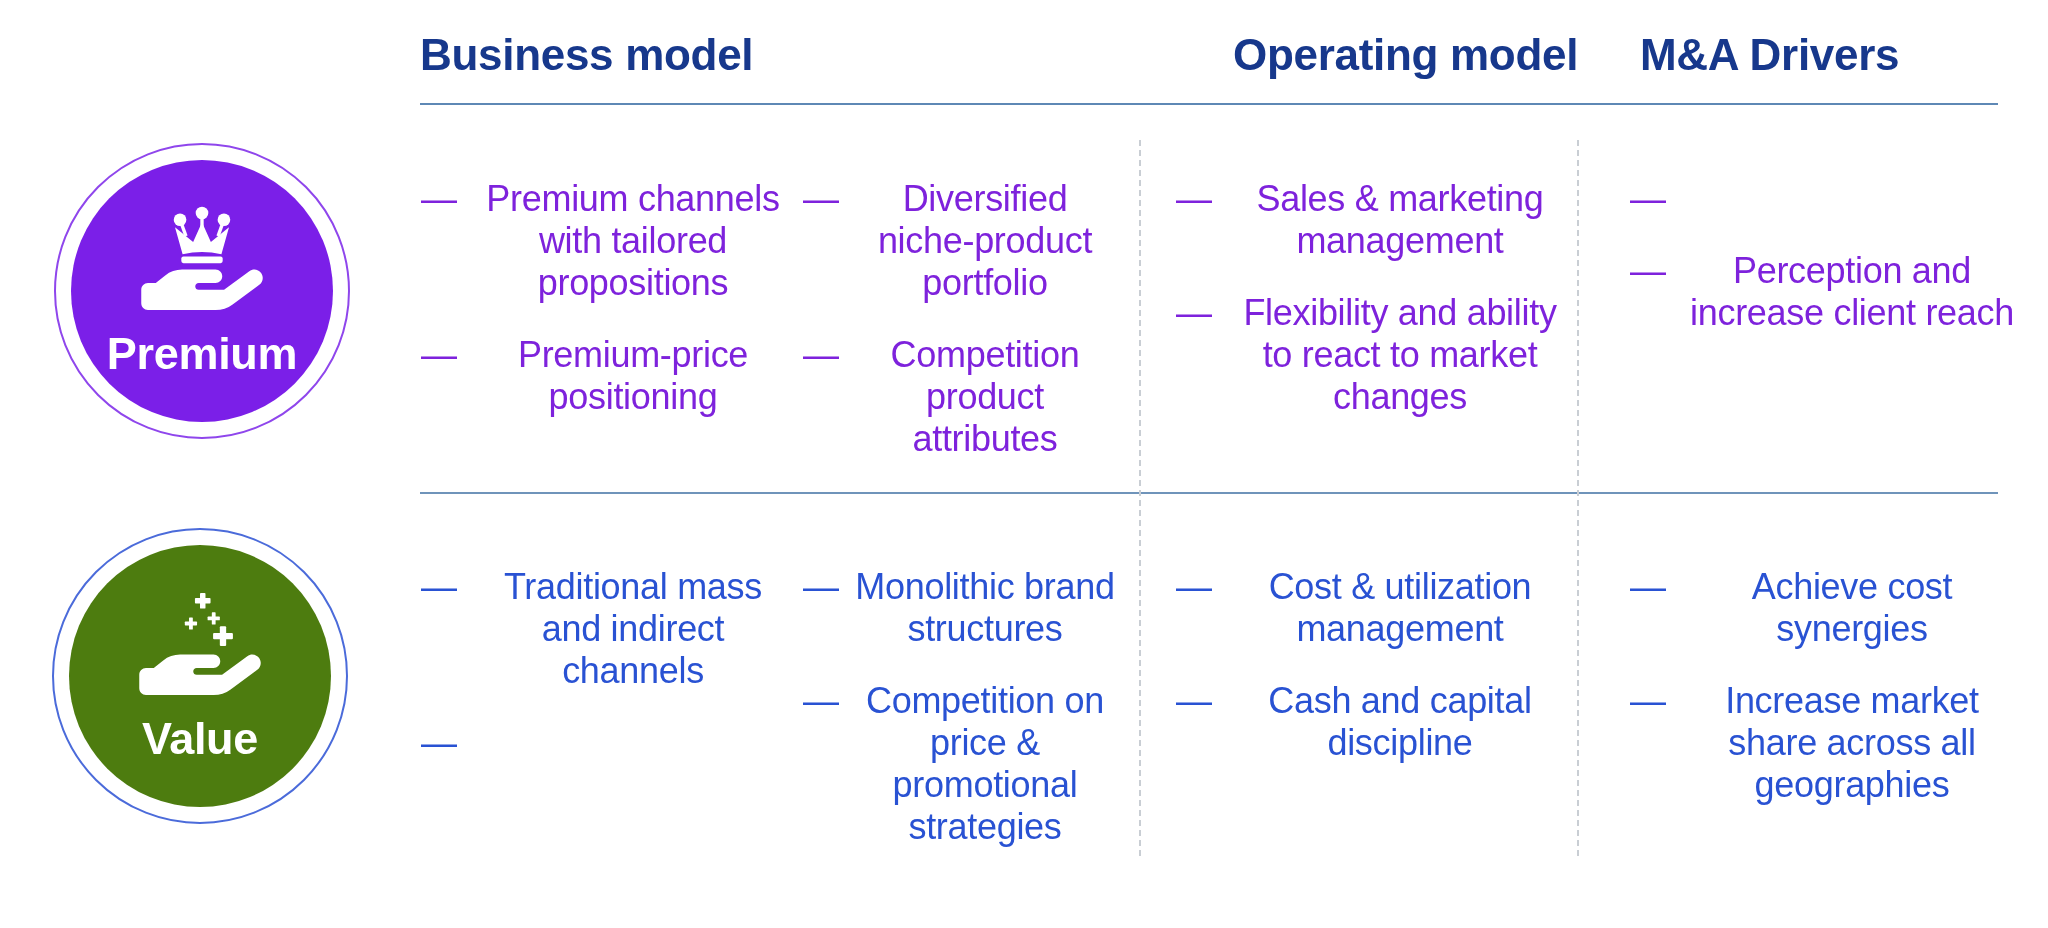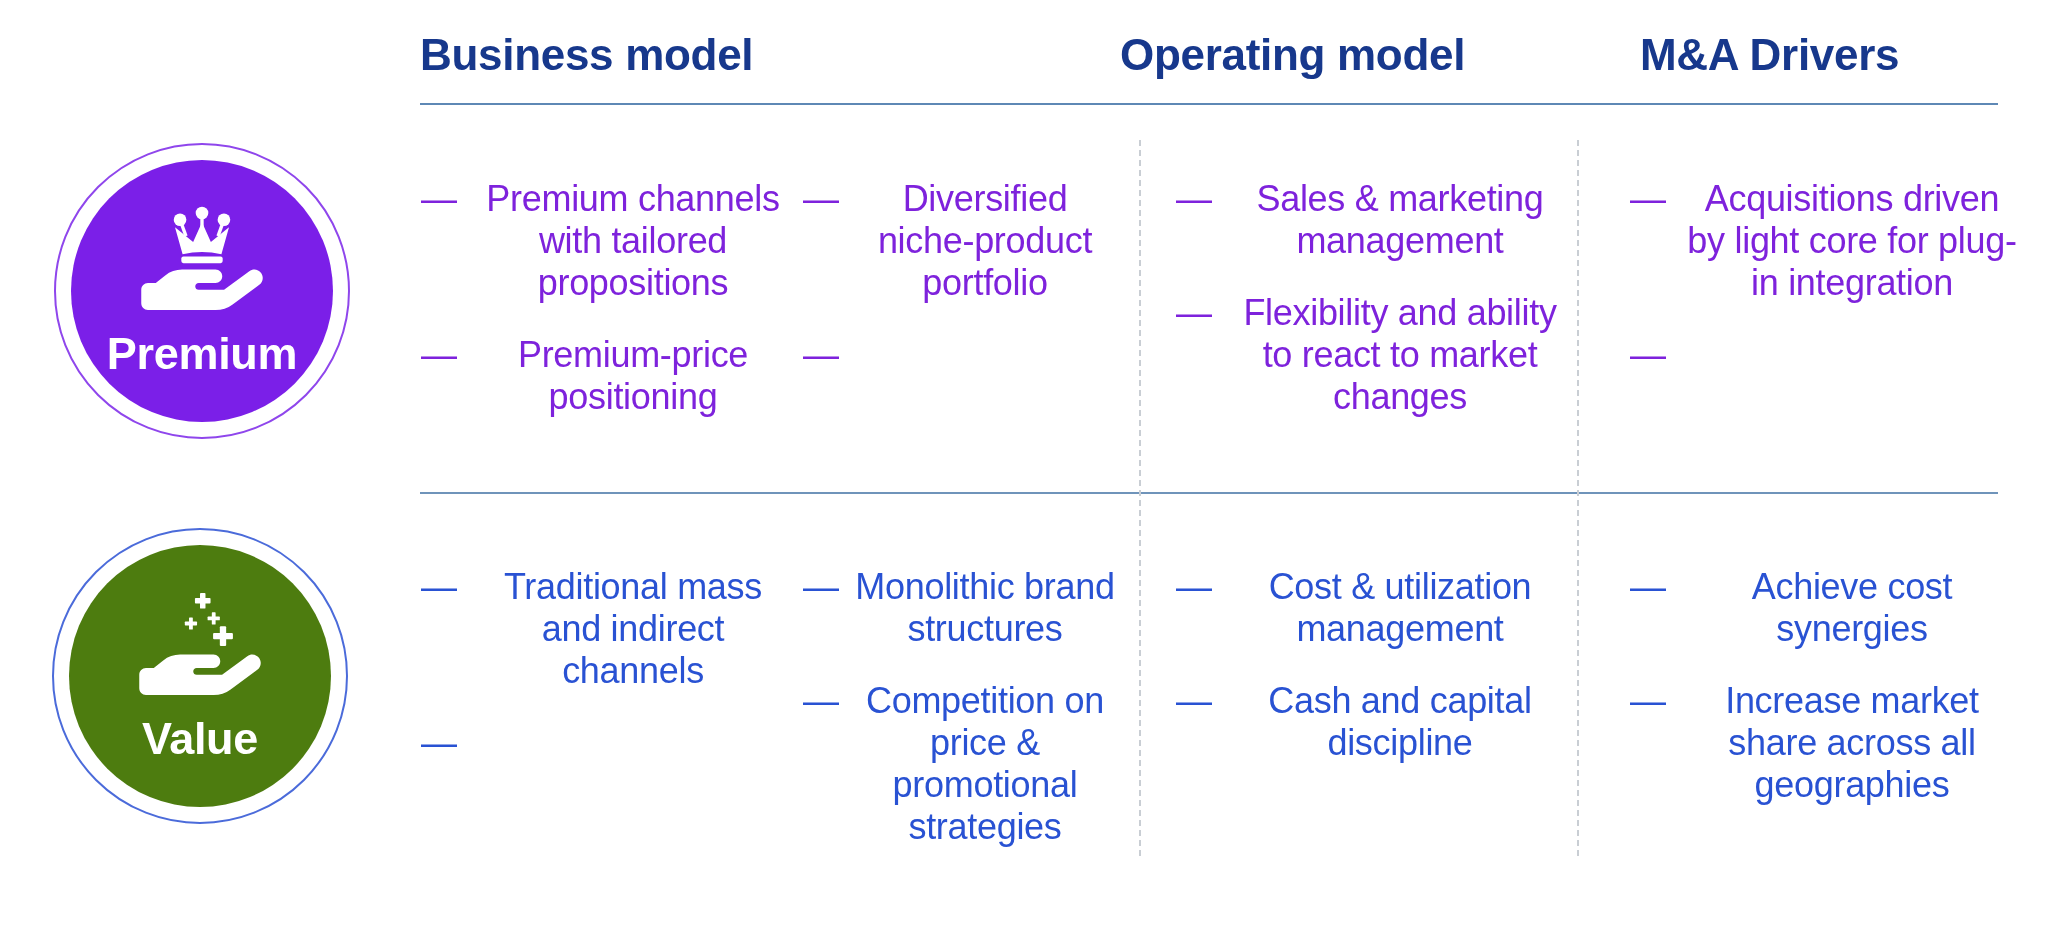--- a/index.html
+++ b/index.html
@@ -6,21 +6,21 @@
   .canvas{
     position:relative;width:2048px;height:928px;background:#ffffff;overflow:hidden;
     font-family:"Liberation Sans","DejaVu Sans",sans-serif;
   }
   
   .col-header{
     position:absolute;top:30px;font-size:44px;font-weight:700;color:#17388C;
     letter-spacing:-0.3px;white-space:nowrap;
   }
   .h-business{left:420px;}
-  .h-operating{left:1120px;}
+  .h-operating{left:1233px;}
   .h-ma{left:1640px;}
   
   .hrule{position:absolute;left:420px;width:1578px;height:2px;background:#5E88B5;}
   .hrule-top{top:103px;}
   .hrule-mid{top:492px;background:#6F94BA;}
   
   .vrule{position:absolute;top:140px;height:716px;width:0;border-left:2px dashed #C9CED4;}
   .vrule-1{left:1139px;}
   .vrule-2{left:1577px;}
   
@@ -117,41 +117,42 @@
     </div>
   </div>
 
   <div class="cell premium cell-c2 cell-row-premium">
     <div class="bullet">
       <span class="dash">—</span>
       <span class="bullet-text">Diversified niche-product portfolio</span>
     </div>
     <div class="bullet">
       <span class="dash">—</span>
+      <span class="bullet-text">Competition product attributes</span>
     </div>
   </div>
 
   <div class="cell premium cell-c3 cell-row-premium">
     <div class="bullet">
       <span class="dash">—</span>
       <span class="bullet-text">Sales &amp; marketing management</span>
     </div>
     <div class="bullet">
       <span class="dash">—</span>
       <span class="bullet-text">Flexibility and ability to react to market changes</span>
     </div>
   </div>
 
   <div class="cell premium cell-c4 cell-row-premium">
     <div class="bullet">
       <span class="dash">—</span>
-      <span class="bullet-text">Acquisitions driven by light core for plug-in integration</span>
     </div>
     <div class="bullet">
       <span class="dash">—</span>
+      <span class="bullet-text">Perception and increase client reach</span>
     </div>
   </div>
 
   <div class="cell value cell-c1 cell-row-value">
     <div class="bullet">
       <span class="dash">—</span>
       <span class="bullet-text">Traditional mass and indirect channels</span>
     </div>
     <div class="bullet">
       <span class="dash">—</span>

